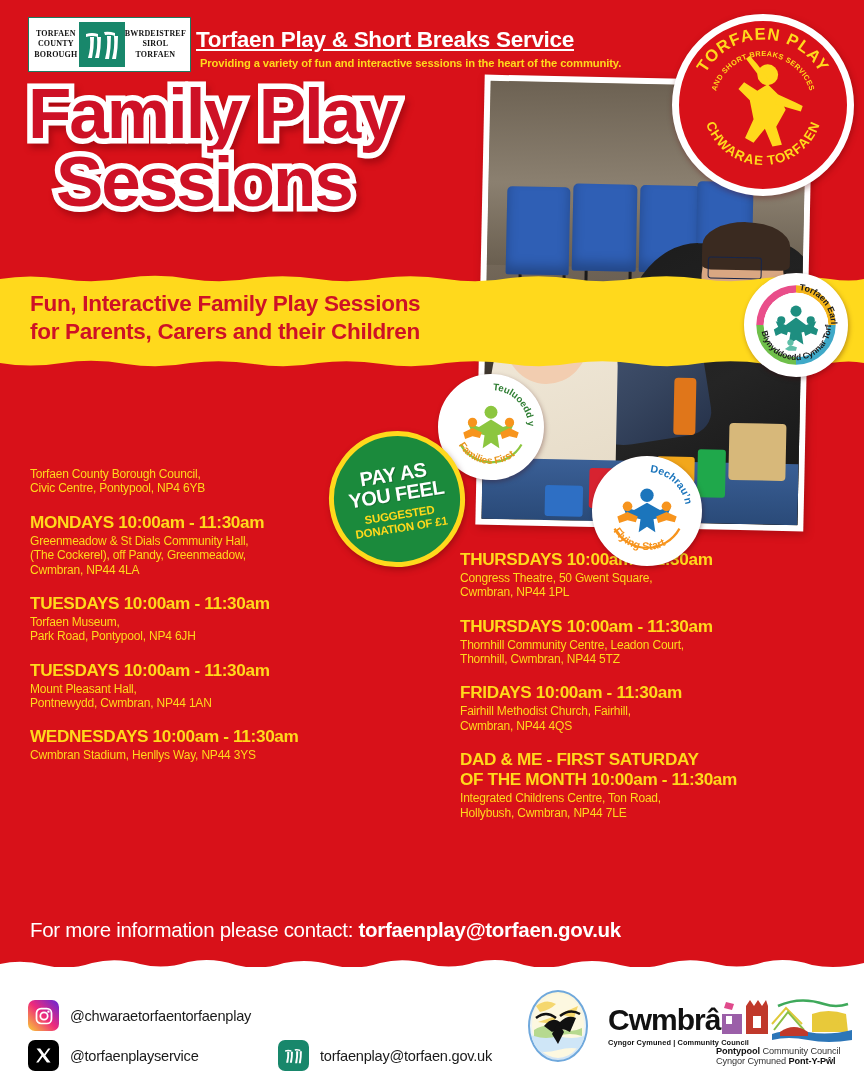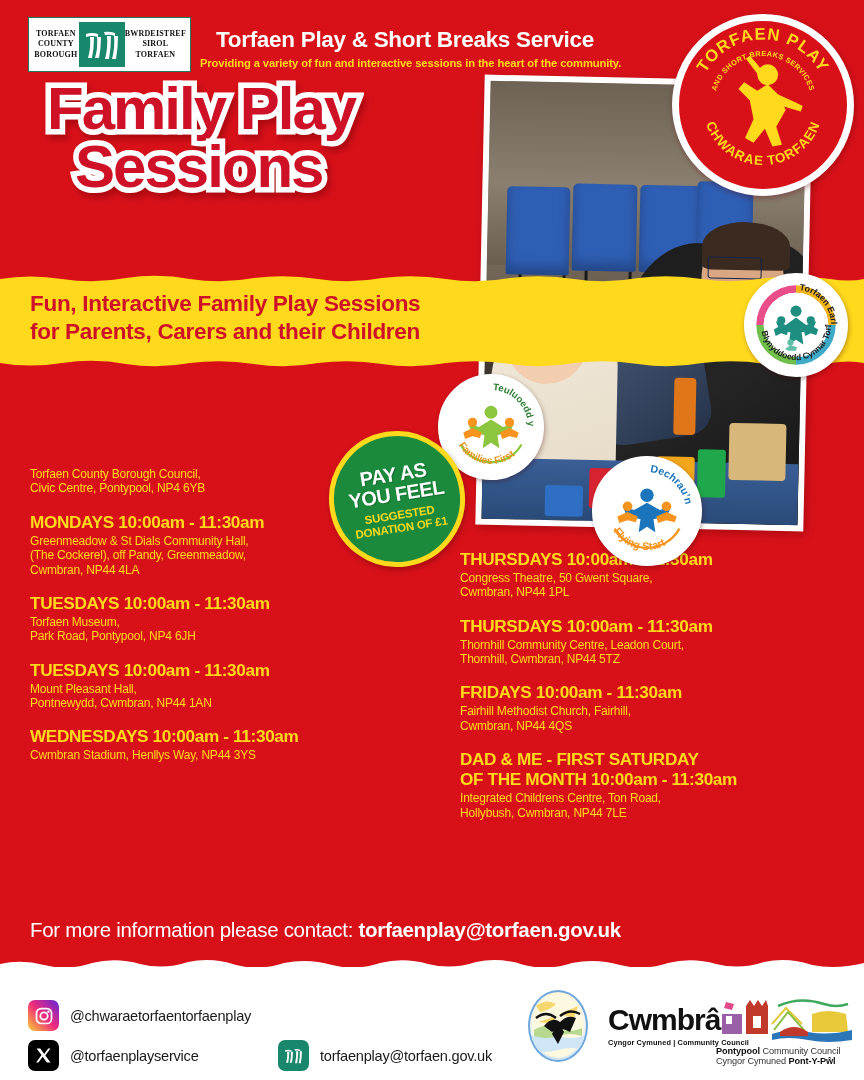--- a/index.html
+++ b/index.html
@@ -33,40 +33,40 @@
     color: #111; letter-spacing: .2px;
   }
   .tcbc-logo .mark {
     width: 46px; background: #18876b;
     display: flex; align-items: center; justify-content: center;
     color: #fff; font-family: "Liberation Serif", serif;
     font-weight: bold; font-style: italic; font-size: 24px;
     letter-spacing: -3px;
   }
   .hdr-title {
-    position: absolute; left: 216px; top: 27px;
+    position: absolute; left: 196px; top: 27px;
     color: #fff; font-size: 22.5px; font-weight: bold;
     letter-spacing: -.3px;
+    text-decoration: underline;
   }
   .hdr-sub {
     position: absolute; left: 200px; top: 57px;
     color: #FFD91C; font-size: 11.2px; font-weight: bold;
     letter-spacing: -.1px;
   }
 
   
   .title-wrap { position: absolute; left: 28px; top: 80px; z-index: 6; }
   .big-title {
     color: #CE1126;
-    font-size: 60px; font-weight: bold; line-height: .96;
+    font-size: 71px; font-weight: bold; line-height: .96;
     letter-spacing: -2px;
     -webkit-text-stroke: 11px #ffffff;
     paint-order: stroke fill;
     filter: drop-shadow(3px 5px 3px rgba(120,0,8,.45));
-    margin-left: 19px;
   }
   .big-title .l2 { display: block; margin-left: 28px; }
 
   
   .photo {
     position: absolute; left: 480px; top: 78px;
     width: 328px; height: 450px;
     background: #fff; padding: 6px;
     transform: rotate(1.2deg);
     box-shadow: 2px 3px 8px rgba(90,0,5,.35);

